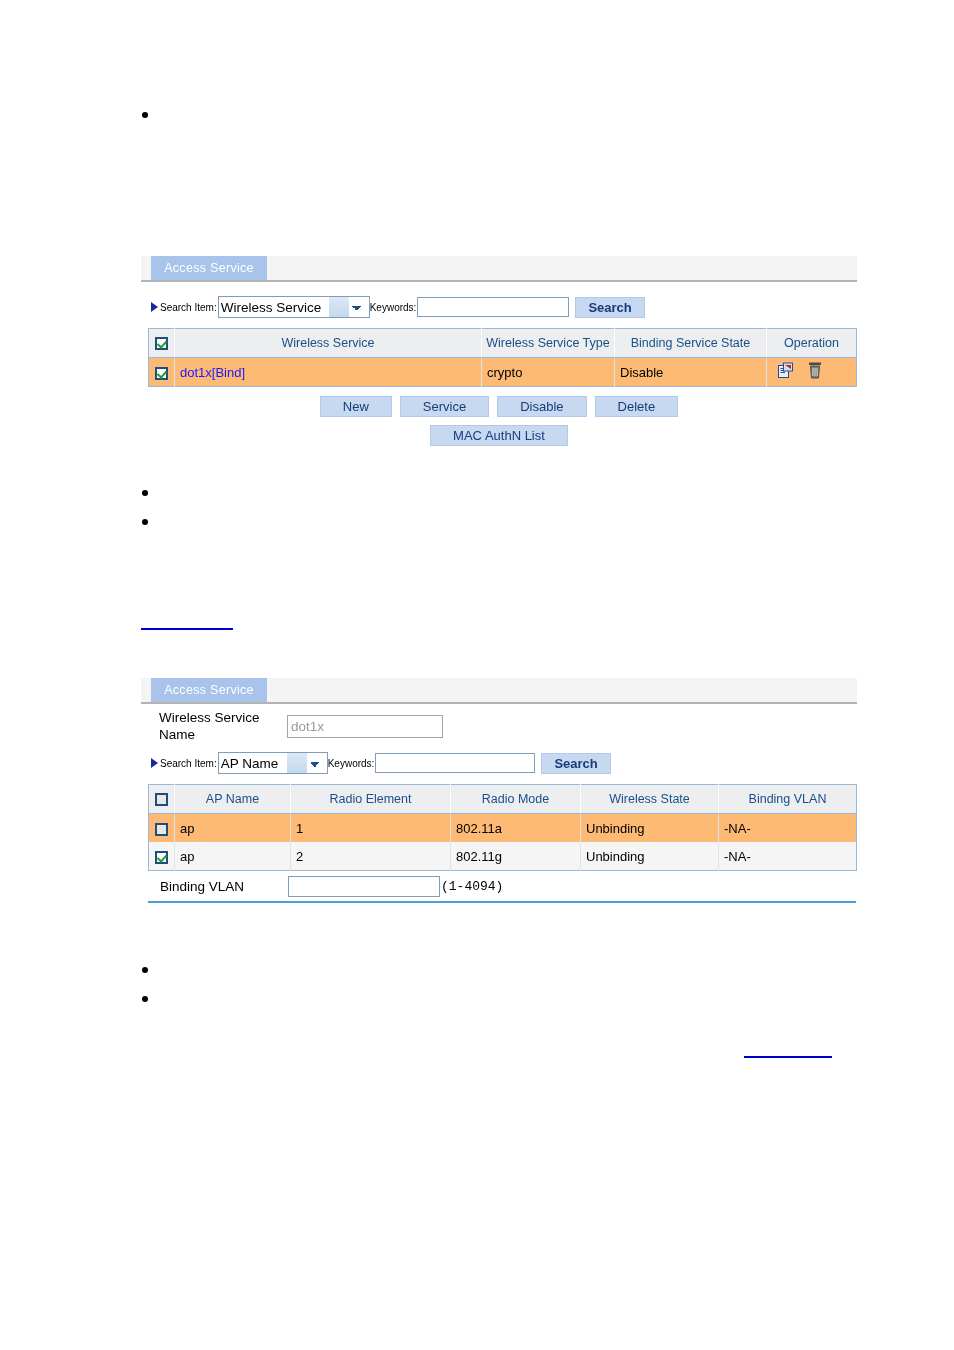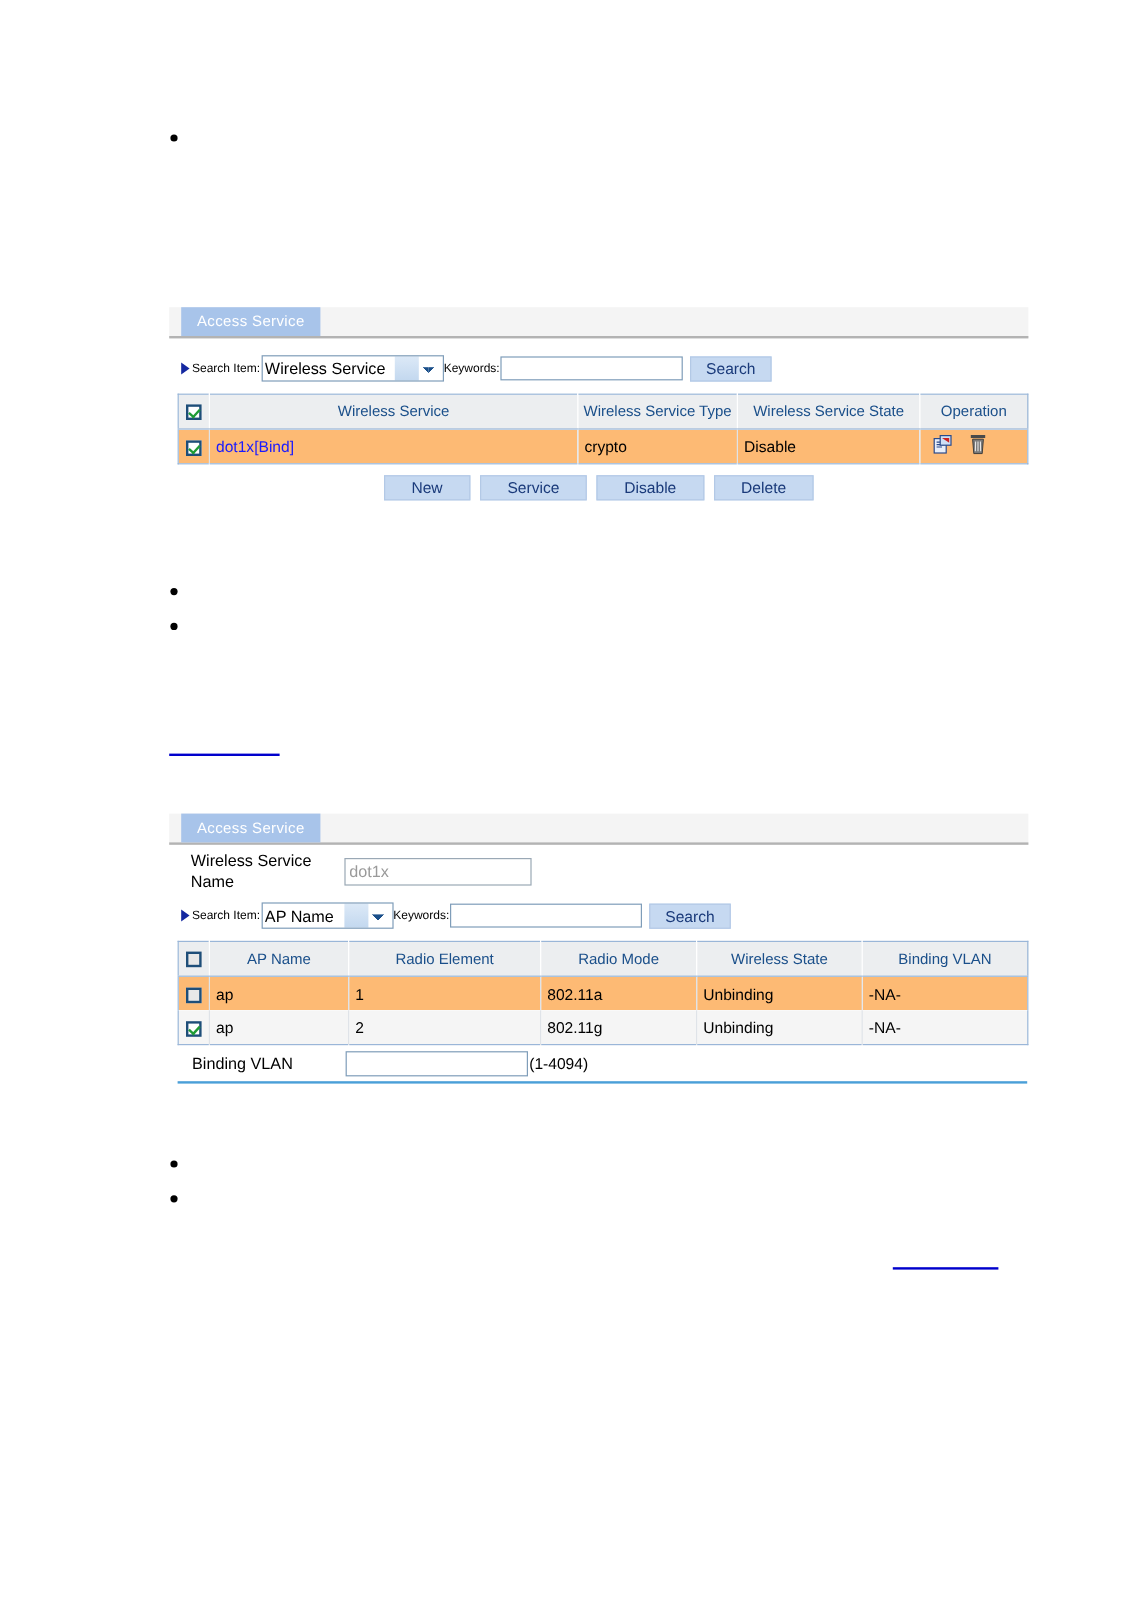--- a/index.html
+++ b/index.html
@@ -134,21 +134,21 @@
     color: #1a3a7a;
     background: #c6d9f1;
     border: 1px solid #b3c9e6;
     height: 21px;
     line-height: 19px;
     padding: 0 22px;
     cursor: pointer;
     box-sizing: border-box;
     white-space: nowrap;
   }
-  .btn-search { margin-left: 6px; padding: 0 12px; }
+  .btn-search { margin-left: 6px; padding: 0 12px; font-weight: bold; }
 
   .btn-row {
     display: flex;
     justify-content: center;
     gap: 8px;
     margin-top: 9px;
   }
   .btn-row .btn { min-width: 60px; text-align: center; }
   .btn-row2 {
     display: flex;
@@ -238,21 +238,21 @@
   .vlan-label {
     width: 140px;
     padding-left: 12px;
     font-size: 13.5px;
     box-sizing: border-box;
   }
   input.vlan-input {
     width: 152px;
     height: 21px;
   }
-  .vlan-hint { font-size: 13px; margin-left: 1px; }
+  .vlan-hint { font-size: 13px; margin-left: 1px; font-family: Liberation Mono, monospace; }
 
   .wsn-row {
     display: flex;
     align-items: center;
     padding-left: 18px;
     height: 44px;
   }
   .wsn-label {
     width: 128px;
     font-size: 13.5px;
@@ -306,21 +306,21 @@
         <col style="width:152px">
         <col style="width:90px">
       </colgroup>
       <thead>
         <tr>
           <th class="cb-cell">
             <span class="cbx checked"></span>
           </th>
           <th>Wireless Service</th>
           <th>Wireless Service Type</th>
-          <th>Wireless Service State</th>
+          <th>Binding Service State</th>
           <th>Operation</th>
         </tr>
       </thead>
       <tbody>
         <tr>
           <td class="cb-cell">
             <span class="cbx checked"></span>
           </td>
           <td>
             <a class="dlink" href="#">dot1x[Bind]</a>
@@ -354,20 +354,23 @@
       </tbody>
     </table>
 
     <div class="btn-row">
       <button class="btn">New</button>
       <button class="btn">Service</button>
       <button class="btn">Disable</button>
       <button class="btn">Delete</button>
     </div>
 
+    <div class="btn-row2">
+      <button class="btn">MAC AuthN List</button>
+    </div>
 
   </div>
 </div>
 
 <div class="panel" style="top:678px;">
 
   <div class="tabbar">
     <div class="tab">Access Service</div>
   </div>
 

